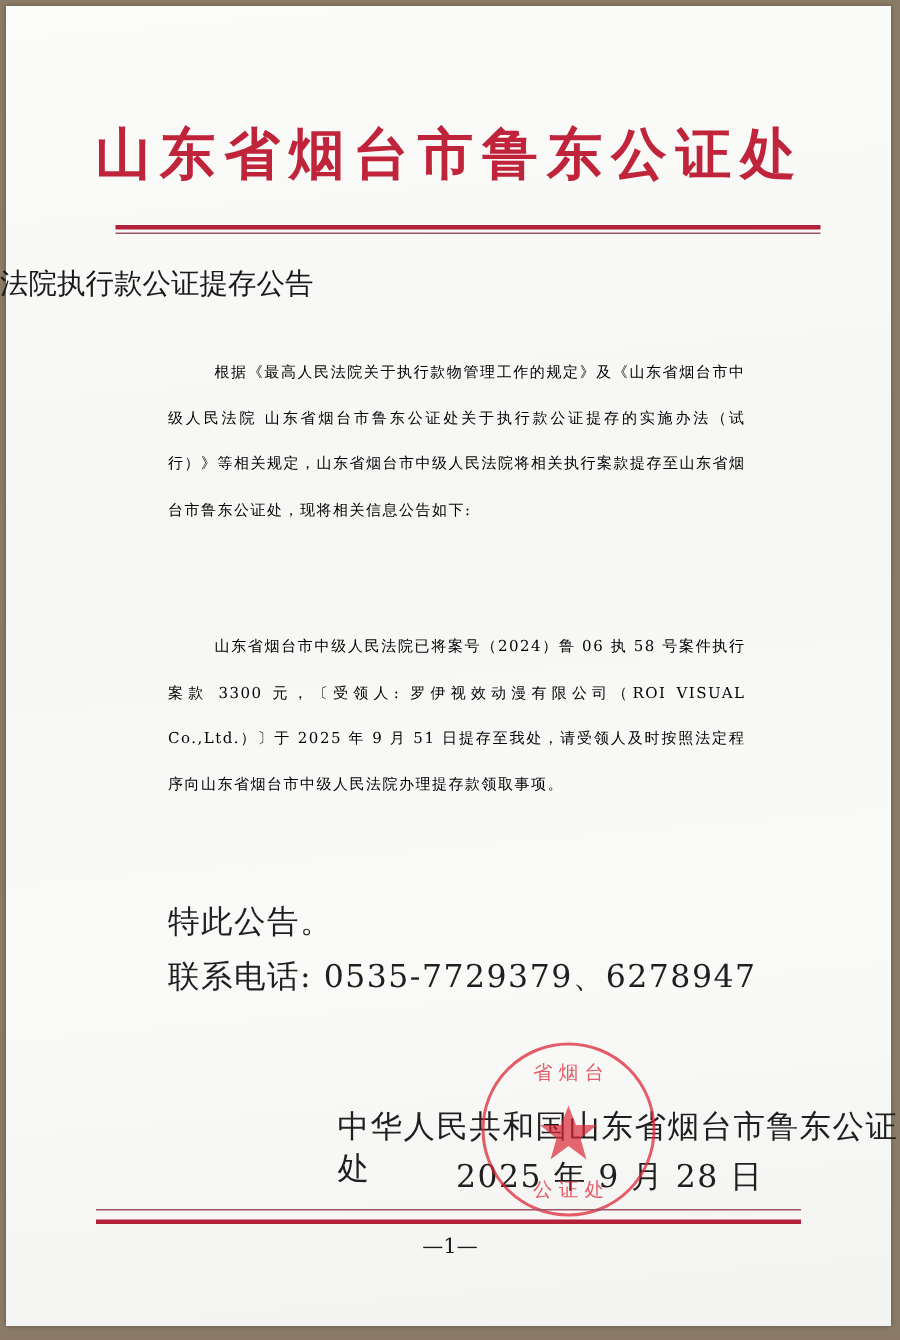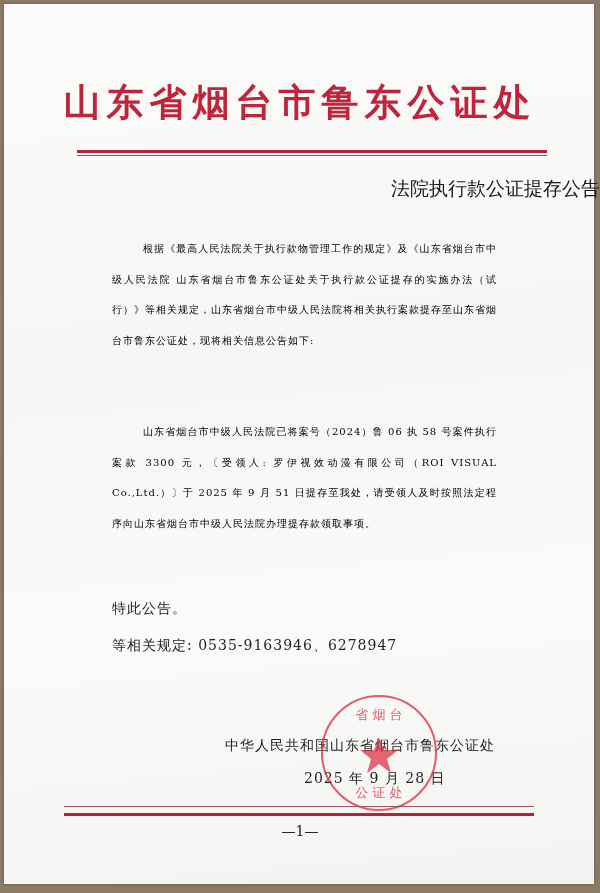--- a/index.html
+++ b/index.html
@@ -17,29 +17,29 @@
   .masthead {
     position: absolute; left: 0; width: 600px; top: 78px;
     text-align: center; color: #c0243b;
     font-size: 37px; letter-spacing: 6px; font-weight: bold;
     font-family: Liberation Serif, serif;
   }
   .rule-thick { position: absolute; height: 3px; background: #b3213a; }
   .rule-thin { position: absolute; height: 1px; background: #9b5566; }
   .doc-title {
     position: absolute; left: 0; width: 600px; top: 176px;
-    text-align: right; font-size: 19px; color: #1a1a1a;
+    text-align: left; font-size: 19px; color: #1a1a1a;
     font-family: "DejaVu Sans", "Liberation Sans", sans-serif;
   }
   .para {
     position: absolute; left: 112px; width: 385px;
     font-size: 10px; line-height: 30.5px; color: #000000;
     text-align: justify; text-indent: 31px; letter-spacing: 1px;
   }
-  .line { position: absolute; font-size: 14px; color: #1f1f1f; letter-spacing: 1px; }
+  .line { position: absolute; font-size: 21px; color: #1f1f1f; letter-spacing: 1px; }
   .stamp {
     position: absolute; left: 321px; top: 695px; width: 112px; height: 112px;
     border: 2px solid rgba(220,40,55,0.75); border-radius: 50%; text-decoration: underline;
   }
   .stamp svg { position: absolute; left: 0; top: 0; }
   .page-num {
     position: absolute; left: 0; width: 600px; top: 823px; text-align: center;
     font-size: 14px; color: #1a1a1a;
   }
 </style>
@@ -52,22 +52,22 @@
 <div class="rule-thick" style="left:77px; top:150px; width:470px;"></div>
 <div class="rule-thin" style="left:77px; top:155px; width:470px;"></div>
 
 <div class="doc-title">法院执行款公证提存公告</div>
 
 <div class="para" style="top:234px;">根据《最高人民法院关于执行款物管理工作的规定》及《山东省烟台市中级人民法院 山东省烟台市鲁东公证处关于执行款公证提存的实施办法（试行）》等相关规定，山东省烟台市中级人民法院将相关执行案款提存至山东省烟台市鲁东公证处，现将相关信息公告如下:</div>
 <div class="para" style="top:417px;">山东省烟台市中级人民法院已将案号（2024）鲁 06 执 58 号案件执行案款 3300 元，〔受领人: 罗伊视效动漫有限公司（ROI VISUAL Co.,Ltd.）〕于 2025 年 9 月 51 日提存至我处，请受领人及时按照法定程序向山东省烟台市中级人民法院办理提存款领取事项。</div>
 
 <div class="line" style="left:112px; top:600px;">特此公告。</div>
 <div class="line" style="left:112px; top:637px;">
-  <span>等相关规定:</span>
-  <span>0535-9163946、6278947</span>
+  <span>联系电话:</span>
+  <span>0535-7729379、6278947</span>
 </div>
 
 <div class="line" style="left:225px; top:737px;">中华人民共和国山东省烟台市鲁东公证处</div>
 <div class="line" style="left:304px; top:770px;">2025 年 9 月 28 日</div>
 
 <div class="stamp">
   <svg width="112" height="112" viewBox="0 0 112 112">
     <polygon points="56,40 61,53 75,53 64,62 68,76 56,67 44,76 48,62 37,53 51,53" fill="rgba(220,40,55,0.7)"></polygon>
     <text x="56" y="22" text-anchor="middle" font-size="13" fill="rgba(220,40,55,0.75)" font-family="DejaVu Sans, sans-serif">省 烟 台</text>
     <text x="56" y="100" text-anchor="middle" font-size="13" fill="rgba(220,40,55,0.75)" font-family="DejaVu Sans, sans-serif">公 证 处</text>

